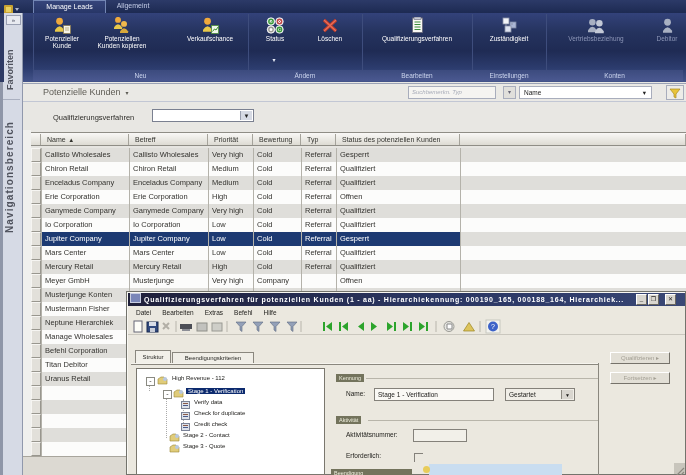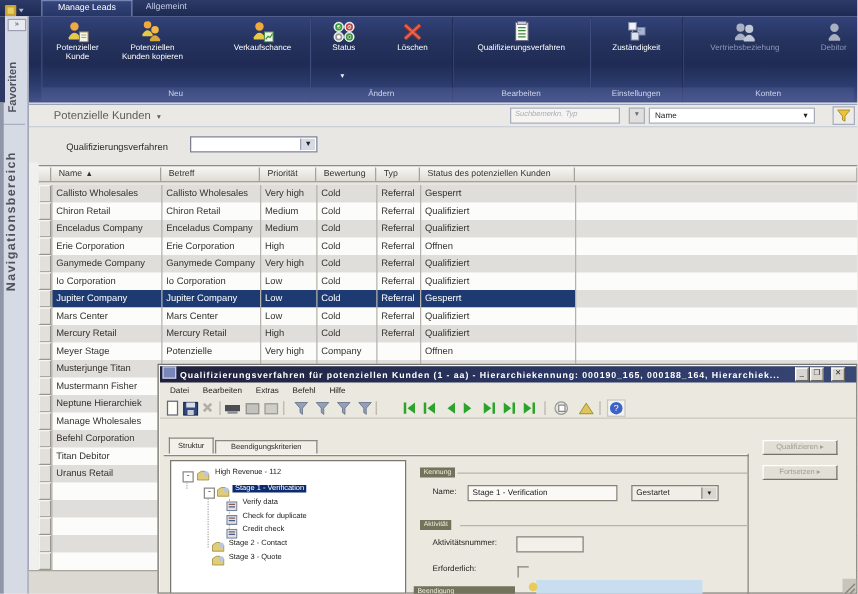--- a/index.html
+++ b/index.html
@@ -301,30 +301,30 @@
       <div class="gsel"></div>
       <div class="gc" style="left:10px;width:88px;"><span class="zt">Mercury Retail</span></div>
       <div class="gc" style="left:98px;width:79px;"><span class="zt">Mercury Retail</span></div>
       <div class="gc" style="left:177px;width:45px;"><span class="zt">High</span></div>
       <div class="gc" style="left:222px;width:48px;"><span class="zt">Cold</span></div>
       <div class="gc" style="left:270px;width:35px;"><span class="zt">Referral</span></div>
       <div class="gc" style="left:305px;width:124px;"><span class="zt">Qualifiziert</span></div>
     </div>
     <div class="grow even" style="top:142px;">
       <div class="gsel"></div>
-      <div class="gc" style="left:10px;width:88px;"><span class="zt">Meyer Stage</span></div>
-      <div class="gc" style="left:98px;width:79px;"><span class="zt">Potenzielle</span></div>
+      <div class="gc" style="left:10px;width:88px;"><span class="zt">Meyer GmbH</span></div>
+      <div class="gc" style="left:98px;width:79px;"><span class="zt">Musterjunge</span></div>
       <div class="gc" style="left:177px;width:45px;"><span class="zt">Very high</span></div>
       <div class="gc" style="left:222px;width:48px;"><span class="zt">Company</span></div>
       <div class="gc" style="left:270px;width:35px;"><span class="zt"></span></div>
       <div class="gc" style="left:305px;width:124px;"><span class="zt">Offnen</span></div>
     </div>
     <div class="grow odd" style="top:156px;">
       <div class="gsel"></div>
-      <div class="gc" style="left:10px;width:88px;"><span class="zt">Musterjunge Titan</span></div>
+      <div class="gc" style="left:10px;width:88px;"><span class="zt">Musterjunge Konten</span></div>
       <div class="gc" style="left:98px;width:79px;"><span class="zt"></span></div>
       <div class="gc" style="left:177px;width:45px;"><span class="zt"></span></div>
       <div class="gc" style="left:222px;width:48px;"><span class="zt"></span></div>
       <div class="gc" style="left:270px;width:35px;"><span class="zt"></span></div>
       <div class="gc" style="left:305px;width:124px;"><span class="zt"></span></div>
     </div>
     <div class="grow even" style="top:170px;">
       <div class="gsel"></div>
       <div class="gc" style="left:10px;width:88px;"><span class="zt">Mustermann Fisher</span></div>
       <div class="gc" style="left:98px;width:79px;"><span class="zt"></span></div>

